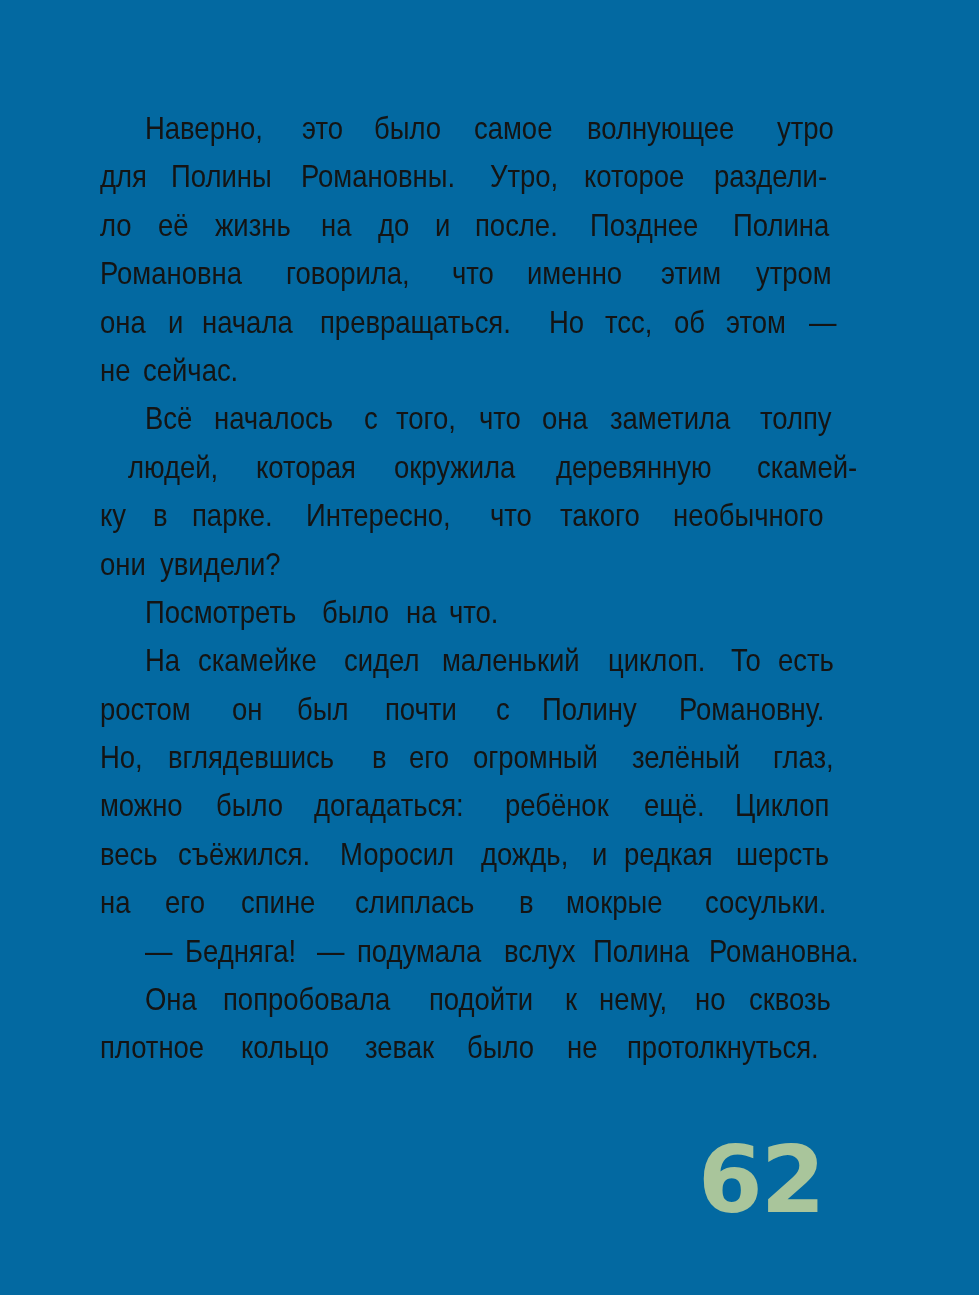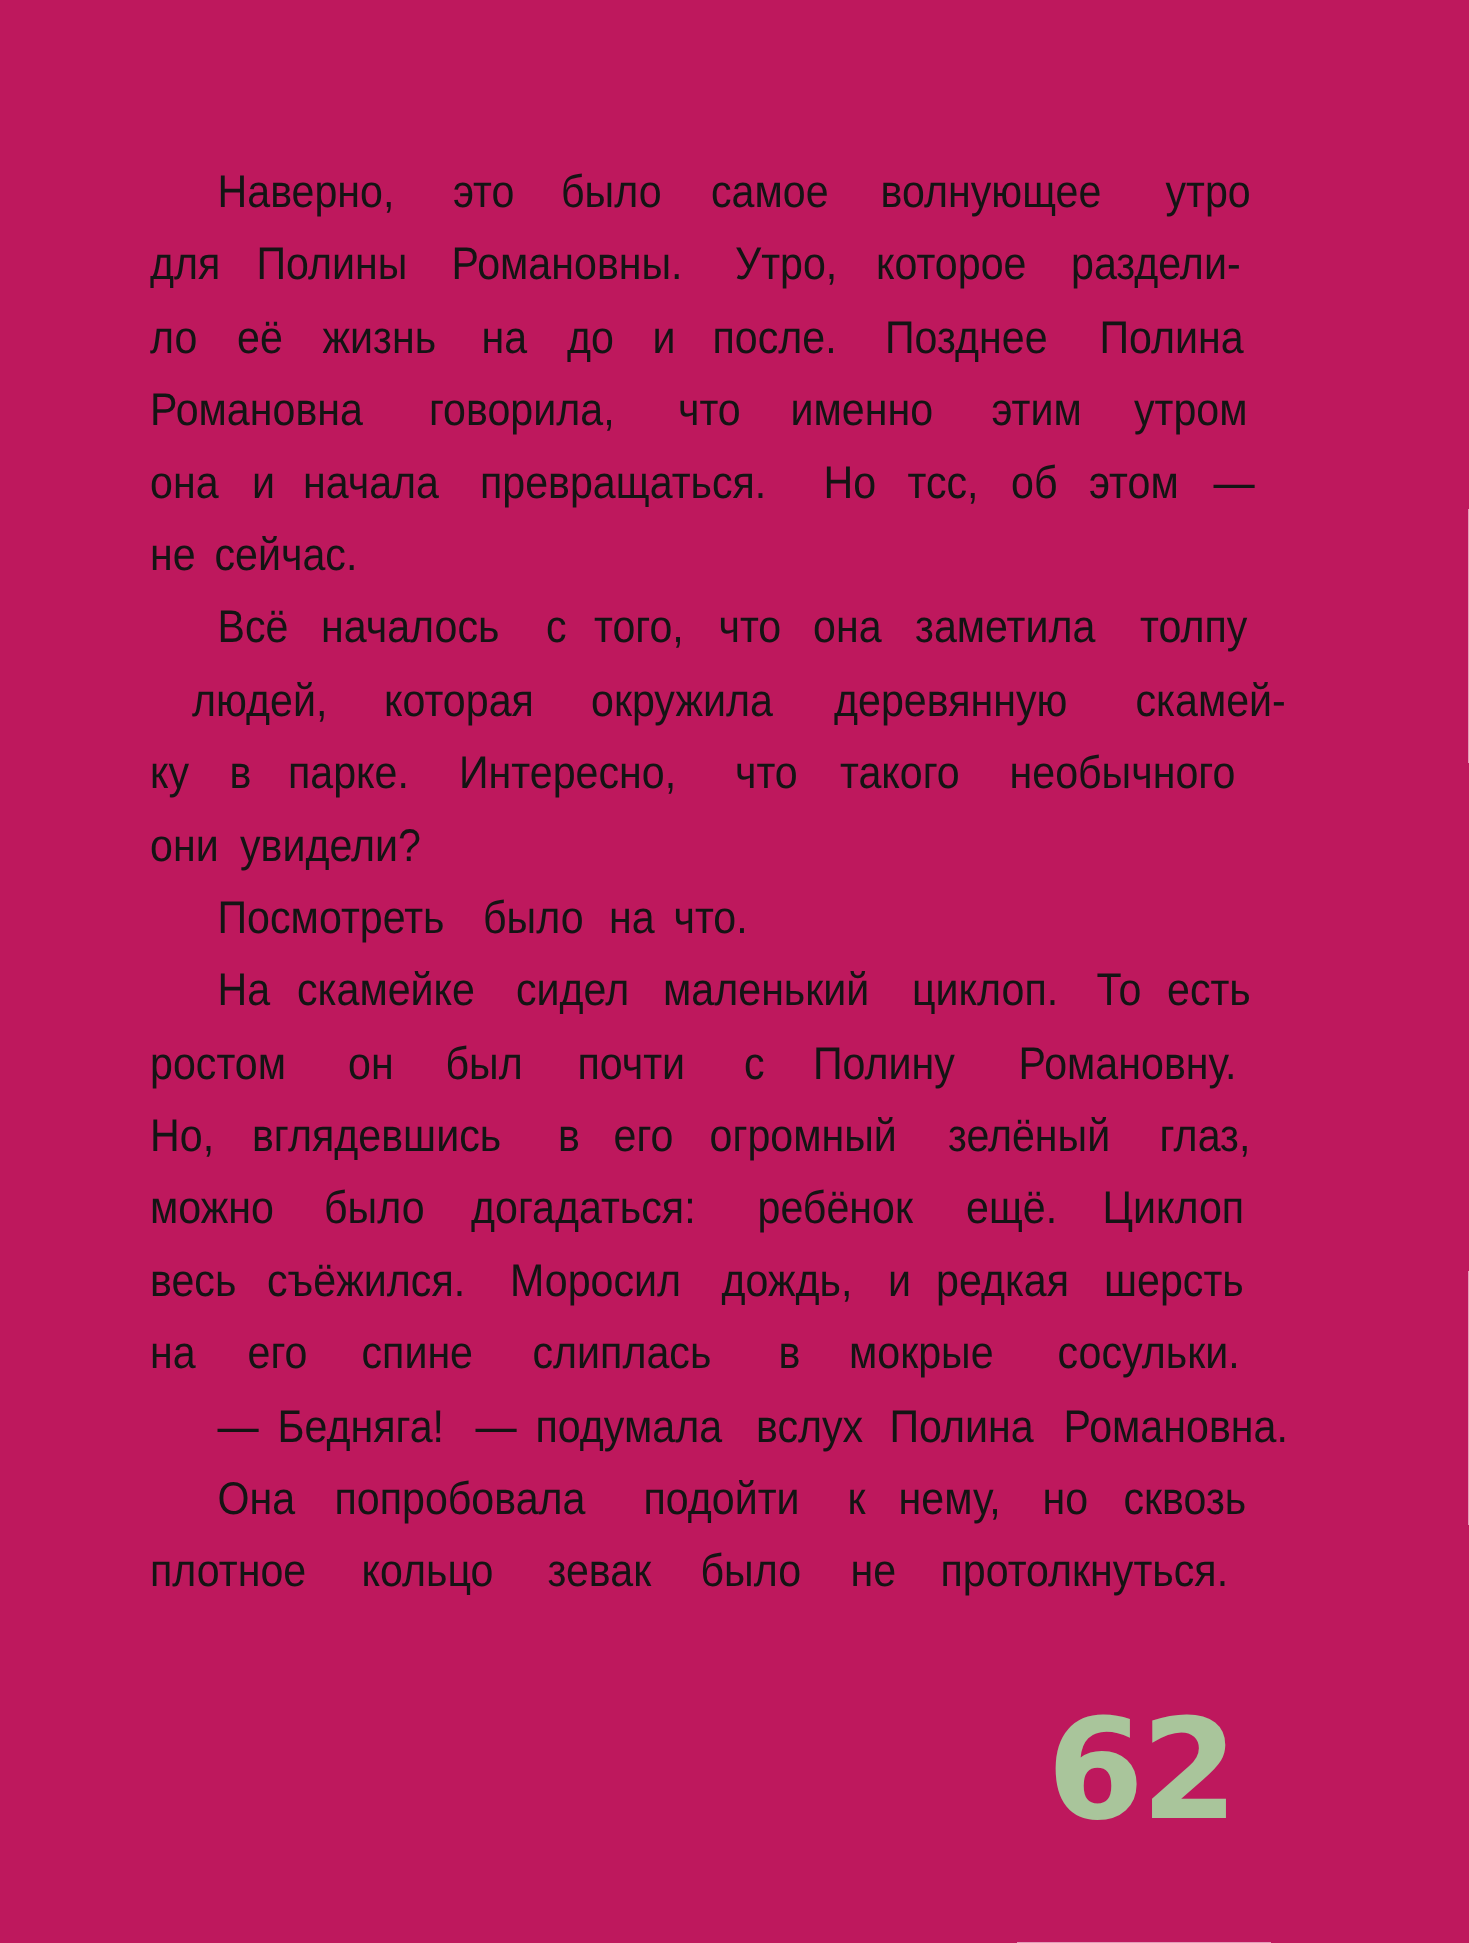--- a/index.html
+++ b/index.html
@@ -84,21 +84,21 @@
     font-size: 93px;
     line-height: 93px;
     font-weight: bold;
     font-family: "DejaVu Sans", sans-serif;
     letter-spacing: -2px;
   }
 </style>
 </head>
 <body style="background: rgb(255, 255, 255);">
 
-<div class="page" style="background: #be185d;">
+<div class="page" style="background: #0369a1;">
 
   <div class="text-column" id="text-column">
 
   <div>
         <div class="line justify indent" style="color: rgb(20, 20, 20);">
           <span class="w">Наверно,</span>
           <span class="w">это</span>
           <span class="w">было</span>
           <span class="w">самое</span>
           <span class="w">волнующее</span>

